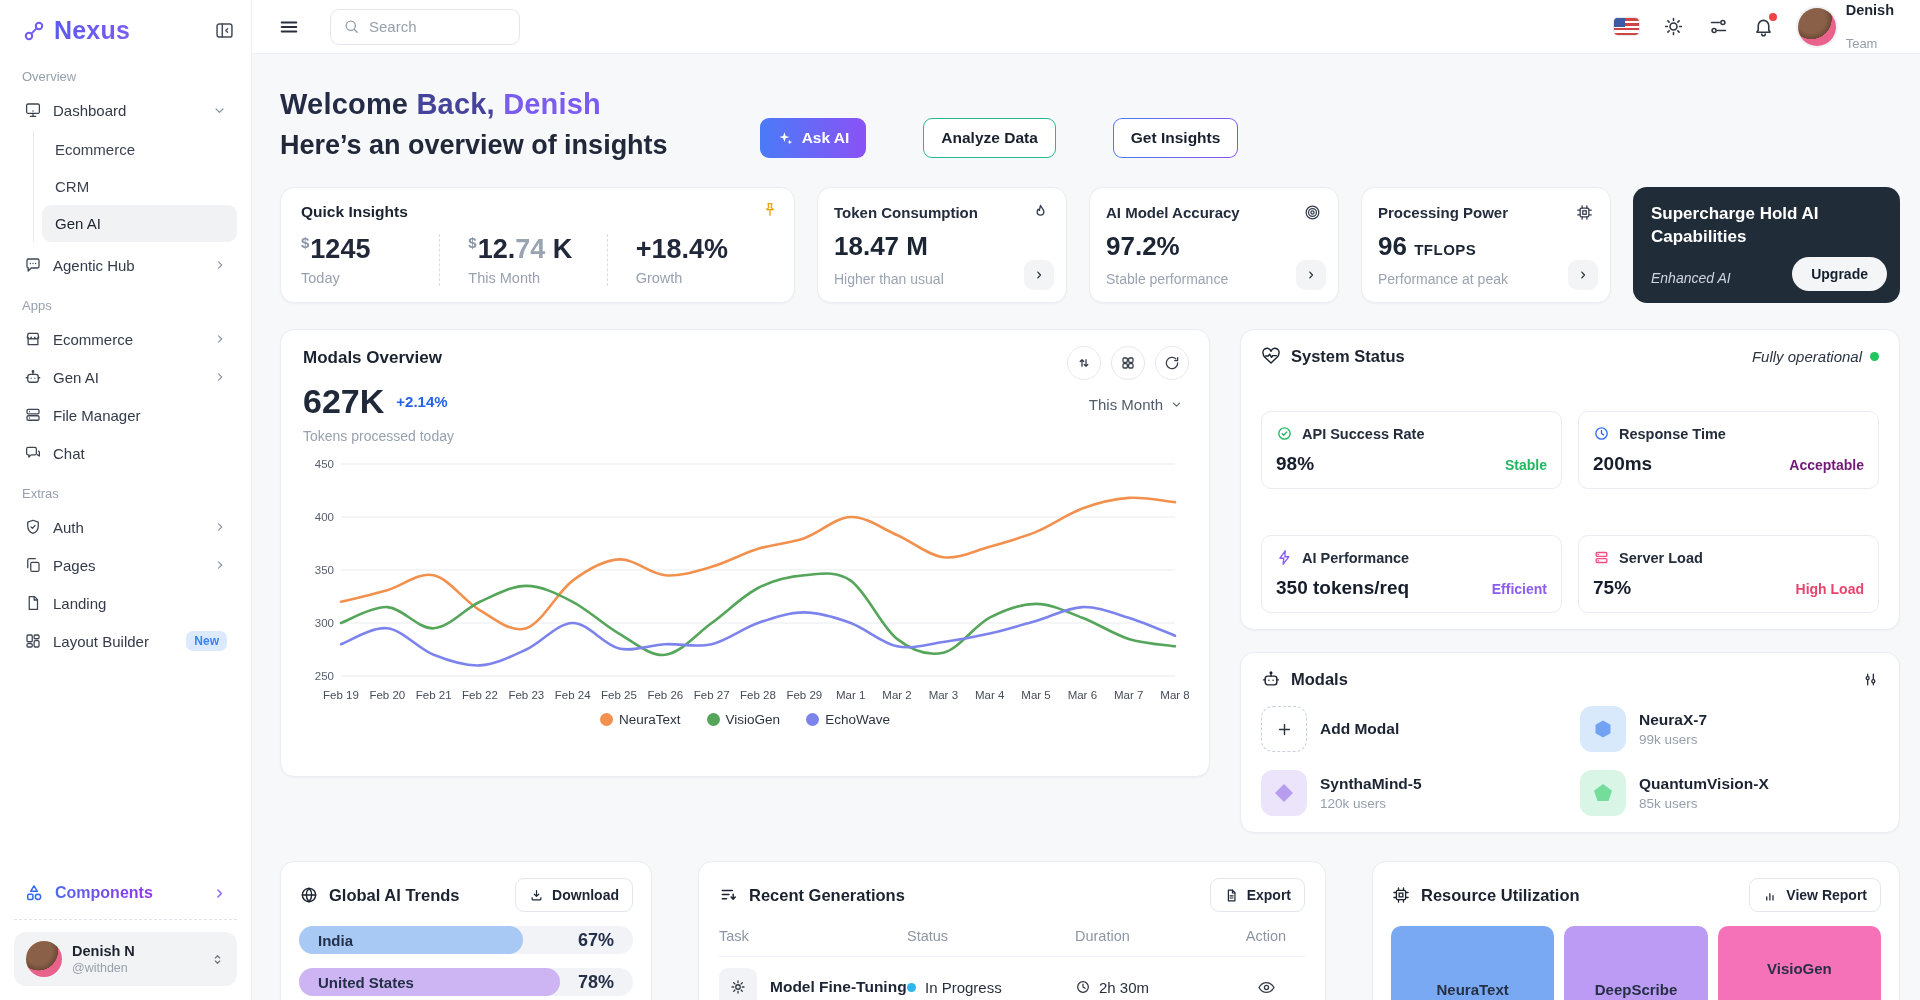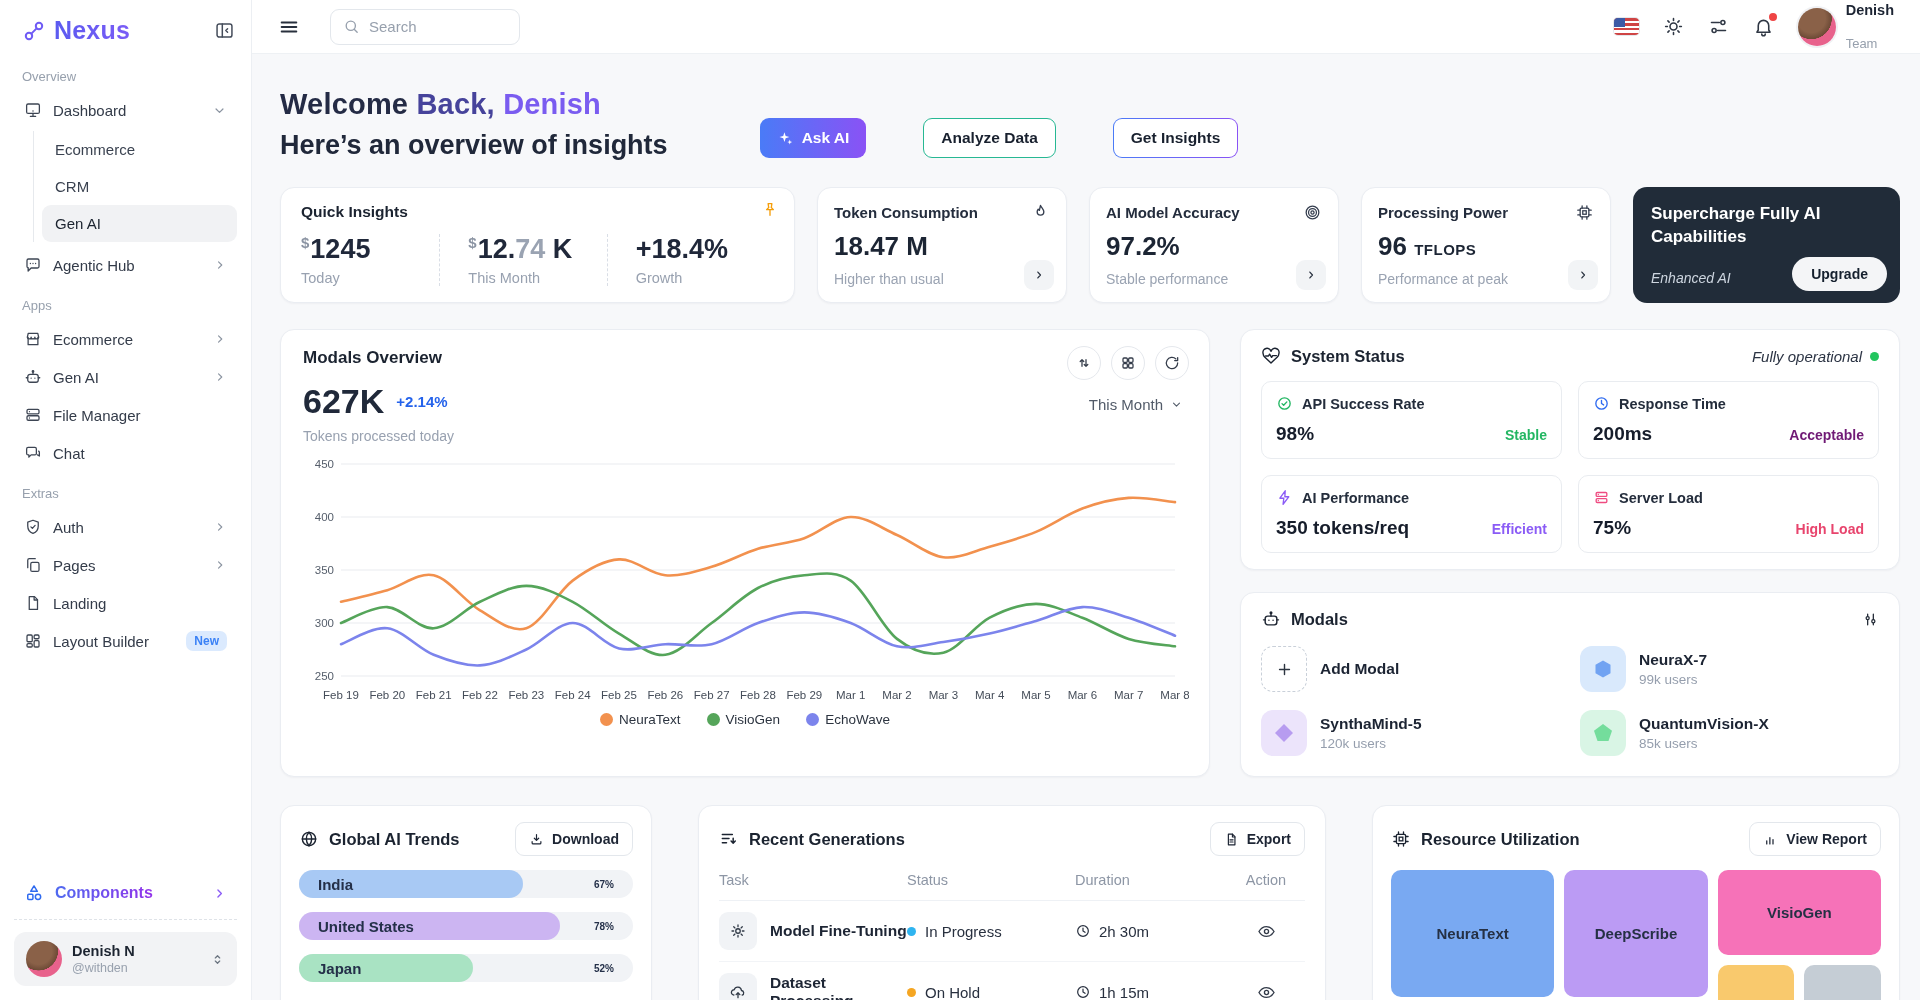--- a/index.html
+++ b/index.html
@@ -103,41 +103,41 @@
   .legend { display:flex; justify-content:center; gap:26px; margin-top:4px; font-size:13.5px; color:#2c3440; }
   .lg-item { display:flex; align-items:center; }
   .lg-dot { width:13px; height:13px; border-radius:50%; display:inline-block; margin-right:6px; }
 
   .right-col { display:flex; flex-direction:column; gap:22px; }
   .panel-head { display:flex; align-items:center; gap:10px; font-size:16.5px; font-weight:700; color:#1b2330; }
   .status-card { padding:16px 20px; }
   .status-state { margin-left:auto; font-style:italic; font-size:15px; font-weight:500; color:#2c3444; display:flex; align-items:center; gap:8px; }
   .status-dot { width:9px; height:9px; border-radius:50%; background:#22c55e; }
   .status-grid { display:grid; grid-template-columns:1fr 1fr; gap:16px; margin-top:15px; }
-  .st-card { border:1px solid #e9ecf0; border-radius:10px; padding:13px 14px; }
+  .st-card { border:1px solid #e9ecf0; border-radius:10px; padding:13px 14px;margin-top:30px; }
   .st-top { display:flex; align-items:center; gap:9px; font-size:14.5px; font-weight:600; color:#242d3c; }
   .st-bottom { display:flex; align-items:baseline; justify-content:space-between; margin-top:11px; }
   .st-value { font-size:19px; font-weight:800; color:#161d2b; }
   .st-badge { font-size:14px; font-weight:600; }
   .modals-card { padding:16px 20px; flex:1; }
   .modals-head-ic { margin-left:auto; color:#222a36; background:none; border:none; cursor:pointer; }
   .modals-grid { display:grid; grid-template-columns:1fr 1fr; gap:18px 20px; margin-top:17px; }
   .modal-item { display:flex; align-items:center; gap:13px; cursor:pointer; }
   .tile { width:46px; height:46px; border-radius:12px; display:flex; align-items:center; justify-content:center; flex:none; }
   .tile.add { border:1.6px dashed #c9d0d9; background:#fff; color:#2c3440; }
   .modal-name { font-size:15.5px; font-weight:700; color:#1c2433; }
   .modal-users { font-size:13.5px; color:#959ead; margin-top:3px; }
 
   
   .bottom-row { display:grid; grid-template-columns:372px 628px 1fr; gap:46px; margin-top:28px; }
   .trends-card { padding:16px 18px; }
   .sm-btn { margin-left:auto; display:flex; gap:8px; align-items:center; border:1px solid #e3e7ec; border-radius:9px; background:#fff; padding:8px 13px; font-size:14px; font-weight:600; color:#1d2534; cursor:pointer; font-family:inherit; }
   .trend-row { margin-top:14px; position:relative; background:#f1f3f6; border-radius:21px; height:28px; display:flex; align-items:center; }
   .bar-fill { position:absolute; left:0; top:0; bottom:0; border-radius:21px; display:flex; align-items:center; padding:0 19px; font-size:15px; font-weight:600; color:#243049; }
-  .bar-val { margin-left:auto; padding-right:19px; font-size:10px; font-weight:700; color:#243049; position:relative; }
+  .bar-val { margin-left:auto; padding-right:19px; font-size:18px; font-weight:700; color:#243049; position:relative; }
   .gen-card { padding:16px 20px; }
   .tbl-head, .tbl-row { display:grid; grid-template-columns:1fr 168px 152px 78px; align-items:center; }
   .tbl-head { font-size:14.5px; color:#8d96a5; padding:16px 0 12px; border-bottom:1px solid #eef1f5; }
   .tbl-row { padding:11px 0; }
   .tbl-row + .tbl-row { border-top:1px solid #f2f4f7; }
   .task-cell { display:flex; align-items:center; gap:13px; font-size:15.5px; font-weight:600; color:#1d2534; }
   .task-ic { width:38px; height:38px; border-radius:9px; background:#f1f3f6; display:flex; align-items:center; justify-content:center; color:#2f3845; flex:none; }
   .status-cell { display:flex; align-items:center; gap:9px; font-size:15px; color:#28303f; }
   .dot { width:9px; height:9px; border-radius:50%; }
   .dur-cell { display:flex; align-items:center; gap:8px; font-size:15px; color:#28303f; }
@@ -531,21 +531,21 @@
       <button class="stat-next">
         <span>
           <svg width="14" height="14" viewBox="0 0 24 24" fill="none" stroke="currentColor" stroke-width="2.2" stroke-linecap="round" stroke-linejoin="round">
               <path d="m10 7 4.5 5L10 17"></path>
             </svg>
         </span>
       </button>
     </section>
 
     <section class="promo">
-      <div class="promo-title">Supercharge Fully AI Capabilities</div>
+      <div class="promo-title">Supercharge Hold AI Capabilities</div>
       <div class="promo-cap">Enhanced AI</div>
       <button class="promo-btn">Upgrade</button>
     </section>
   </div>
 
   <div class="mid-row">
     <section class="card chart-card">
       <div class="chart-title">Modals Overview</div>
       <div class="chart-tools">
         <button class="tool-btn">

